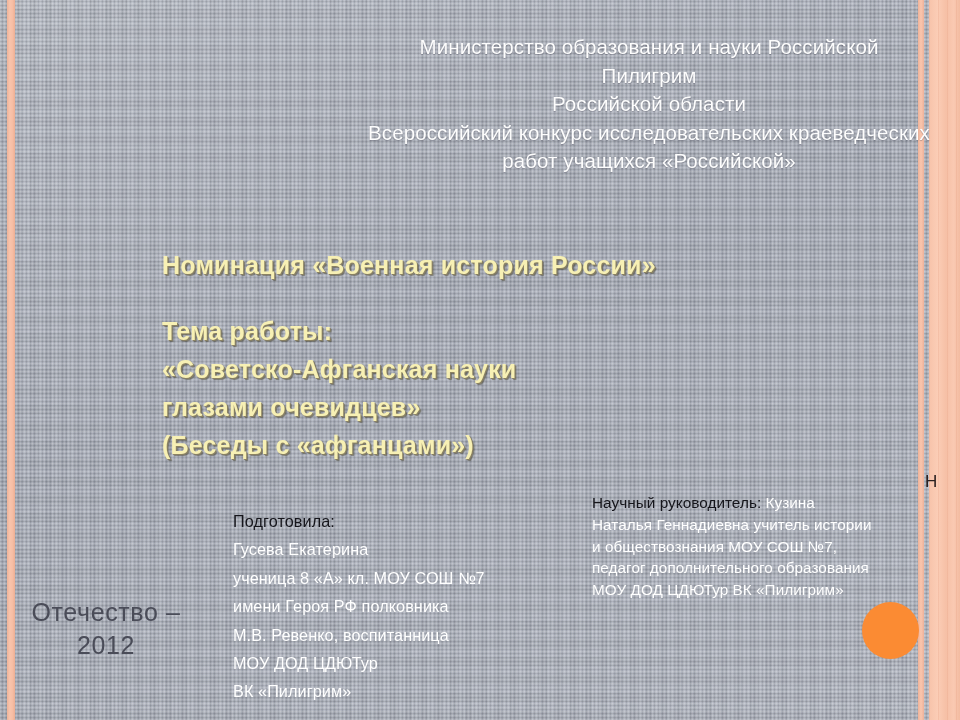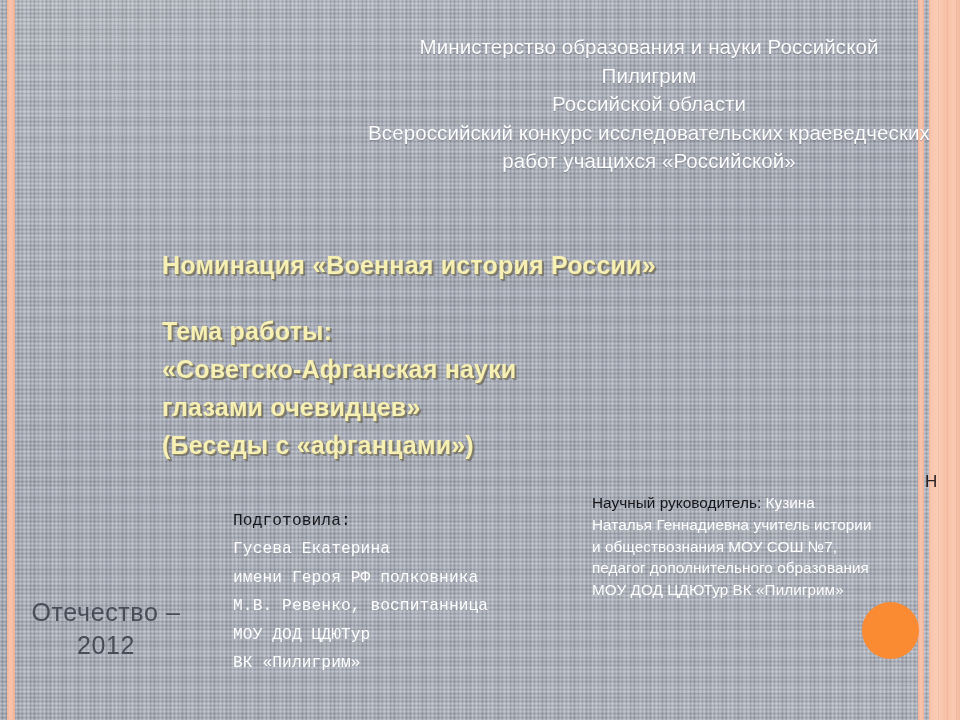--- a/index.html
+++ b/index.html
@@ -104,21 +104,20 @@
   
   #author-block {
     position: absolute;
     left: 233px;
     top: 507px;
     width: 320px;
     color: #ffffff;
     font-size: 16.2px;
     line-height: 28.4px;
     letter-spacing: 0.1px;
-    font-family: Liberation Mono, monospace;
   }
   #author-block .lead {
     color: #16161c;
     font-weight: normal;
   }
 
   
   #supervisor-block {
     position: absolute;
     left: 592px;
@@ -182,20 +181,21 @@
   </div>
 
   <div id="brand">
     <div>Отечество –</div>
     <div>2012</div>
   </div>
 
   <div id="author-block">
     <div class="lead">Подготовила:</div>
     <div>Гусева Екатерина</div>
+    <div>ученица 8 «А» кл. МОУ СОШ №7</div>
     <div>имени Героя РФ полковника</div>
     <div>М.В. Ревенко, воспитанница</div>
     <div>МОУ ДОД ЦДЮТур</div>
     <div>ВК «Пилигрим»</div>
   </div>
 
   <div id="supervisor-block">
     <span class="lead">Научный руководитель:</span><span> Кузина Наталья Геннадиевна учитель истории и  обществознания МОУ СОШ №7, педагог дополнительного образования МОУ ДОД ЦДЮТур ВК «Пилигрим»</span>
   </div>
 

